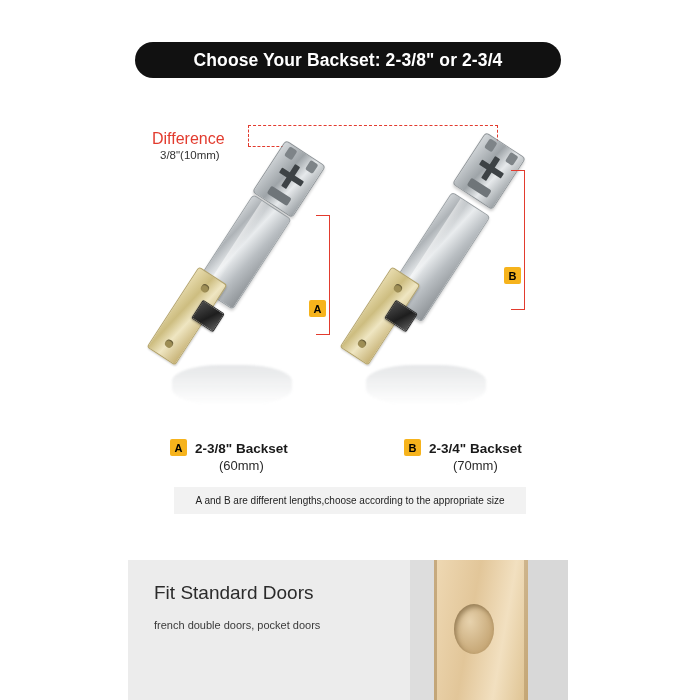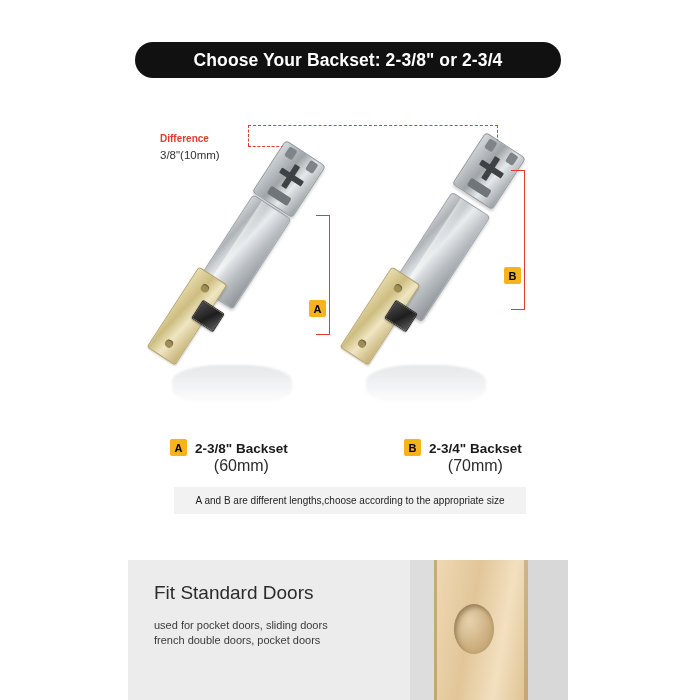--- a/index.html
+++ b/index.html
@@ -31,24 +31,24 @@
     color: #ffffff;
     font-size: 17.5px;
     font-weight: bold;
     letter-spacing: 0.1px;
     white-space: nowrap;
   }
 
   
   .diff-label {
     position: absolute;
-    left: 160px; top: 131px;
+    left: 152px; top: 131px;
     color: #e23b2e;
-    font-size: 10px;
-    font-weight: bold;
+    font-size: 16px;
+    font-weight: normal;
     line-height: 15px;
   }
   .diff-sub {
     position: absolute;
     left: 160px; top: 148px;
     color: #333333;
     font-size: 11.5px;
     line-height: 14px;
   }
   .dash-h {
@@ -185,21 +185,21 @@
   
   .caption {
     position: absolute;
     display: flex;
     align-items: flex-start;
     gap: 8px;
   }
   .caption .marker { position: relative; top: 0; }
   .caption .txt { line-height: 17px; }
   .caption .txt .t1 { font-size: 13.5px; font-weight: bold; color: #1a1a1a; }
-  .caption .txt .t2 { font-size: 16px; color: #2a2a2a; display:block; text-align:center; }
+  .caption .txt .t2 { font-size: 13px; color: #2a2a2a; display:block; text-align:center; }
 
   
   .note-bar {
     position: absolute;
     left: 174px; top: 487px;
     width: 352px; height: 27px;
     background: #f2f2f2;
     display: flex;
     align-items: center;
     justify-content: center;
@@ -339,21 +339,20 @@
     </div>
   </div>
 
   <div class="note-bar">
     <span>A and B are different lengths,choose according to the appropriate size</span>
   </div>
 
   <div class="bottom">
     <div class="bottom-left">
       <div class="bottom-title">Fit Standard Doors</div>
-      <div class="bottom-line">used for pocket doors, sliding doors</div>
       <div class="bottom-line">french double doors, pocket doors</div>
     </div>
     <div class="door">
       <div class="door-panel"></div>
       <div class="door-edge-l"></div>
       <div class="door-edge-r"></div>
       <div class="door-hole"></div>
     </div>
   </div>
 

